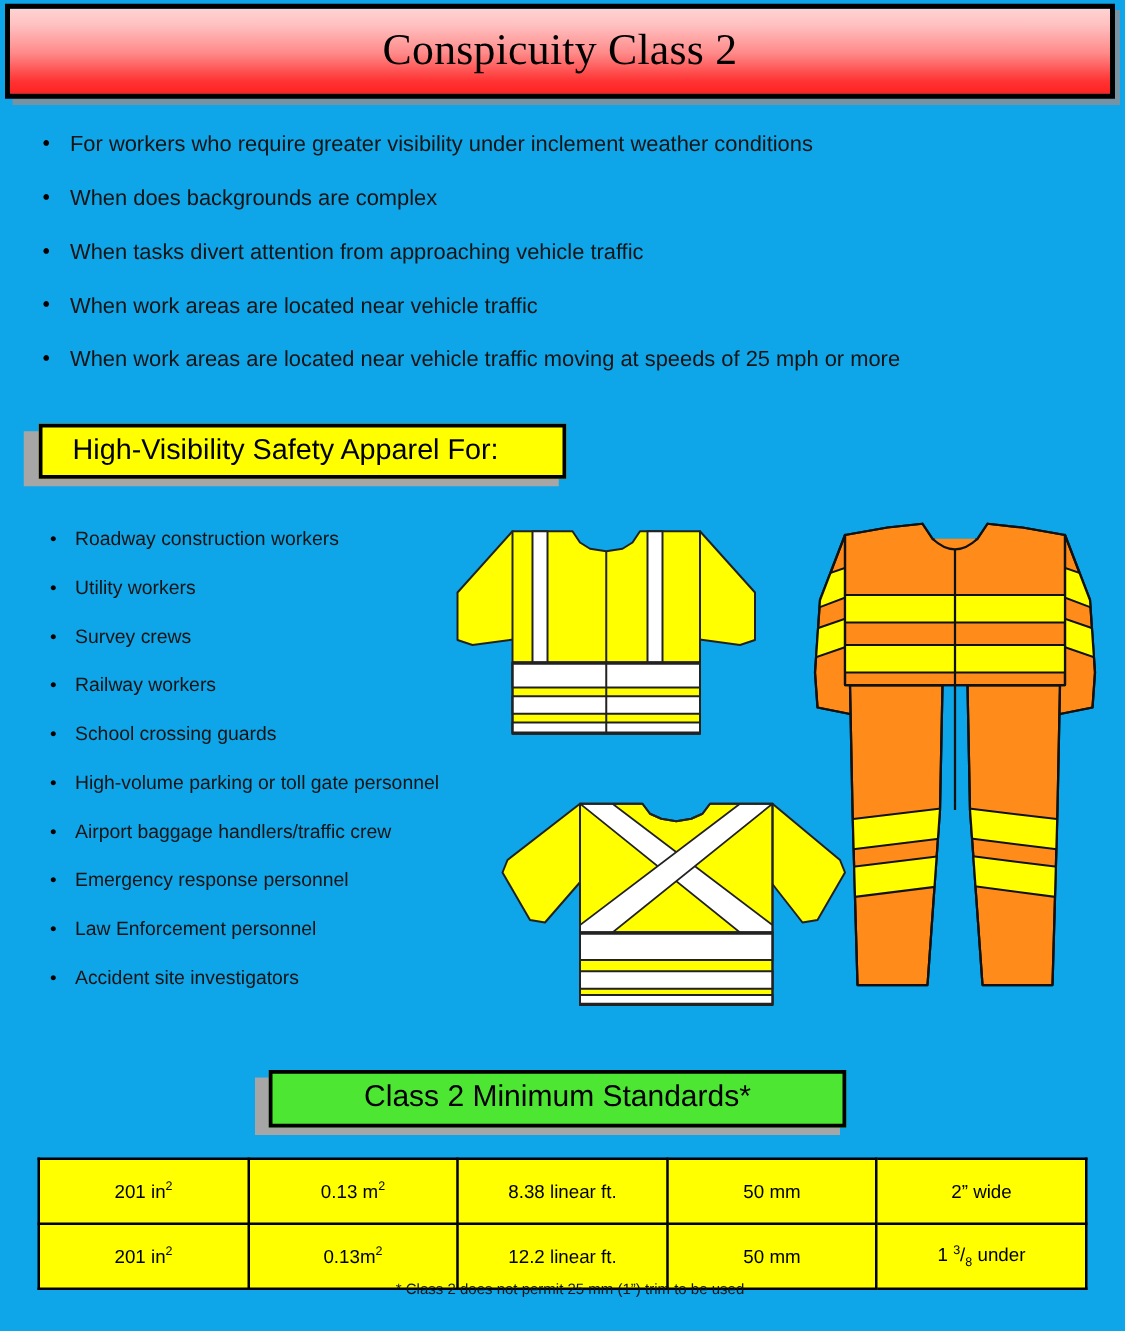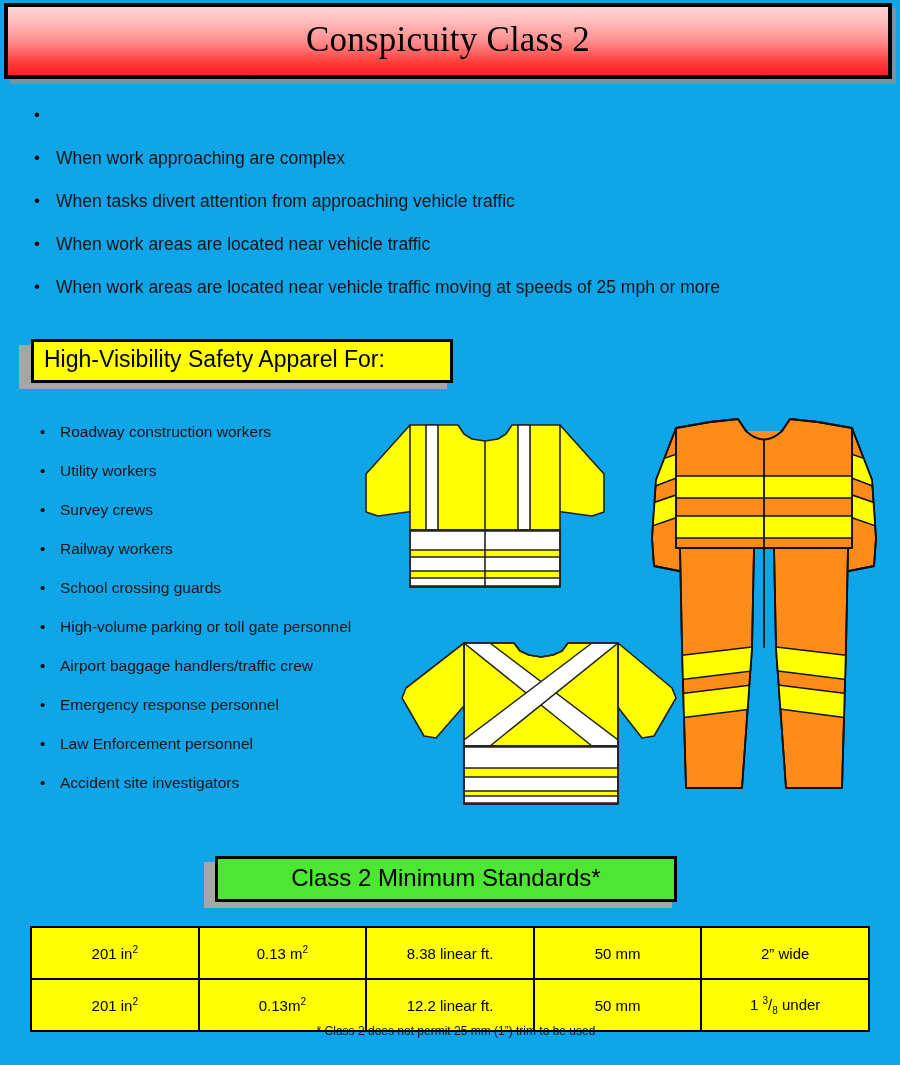--- a/index.html
+++ b/index.html
@@ -81,21 +81,21 @@
     background: #a6a6a6;
   }
   .yellow-banner {
     position: absolute;
     left: 31px; top: 339px;
     width: 422px; height: 44px;
     background: #ffff00;
     border: 3px solid #000000;
     display: flex;
     align-items: center;
-    padding-left: 10px;
+    padding-left: 24px;
   }
   .yellow-banner-text {
     font-size: 23px;
     color: #000;
     line-height: 1;
     padding-bottom: 3px;
   }
 
   
   .apparel-list {
@@ -191,24 +191,25 @@
 <div class="page">
 
   <div class="title-shadow"></div>
   <div class="title-banner">
     <span class="title-text">Conspicuity Class 2</span>
   </div>
 
   <div class="top-list">
     <div class="li">
       <span class="dot">•</span>
-    </div>
-    <div class="li">
-      <span class="dot">•</span>
-      <span class="txt">When work approaching are complex</span>
+      <span class="txt">For workers who require greater visibility under inclement weather conditions</span>
+    </div>
+    <div class="li">
+      <span class="dot">•</span>
+      <span class="txt">When does backgrounds are complex</span>
     </div>
     <div class="li">
       <span class="dot">•</span>
       <span class="txt">When tasks divert attention from approaching vehicle traffic</span>
     </div>
     <div class="li">
       <span class="dot">•</span>
       <span class="txt">When work areas are located near vehicle traffic</span>
     </div>
     <div class="li">

